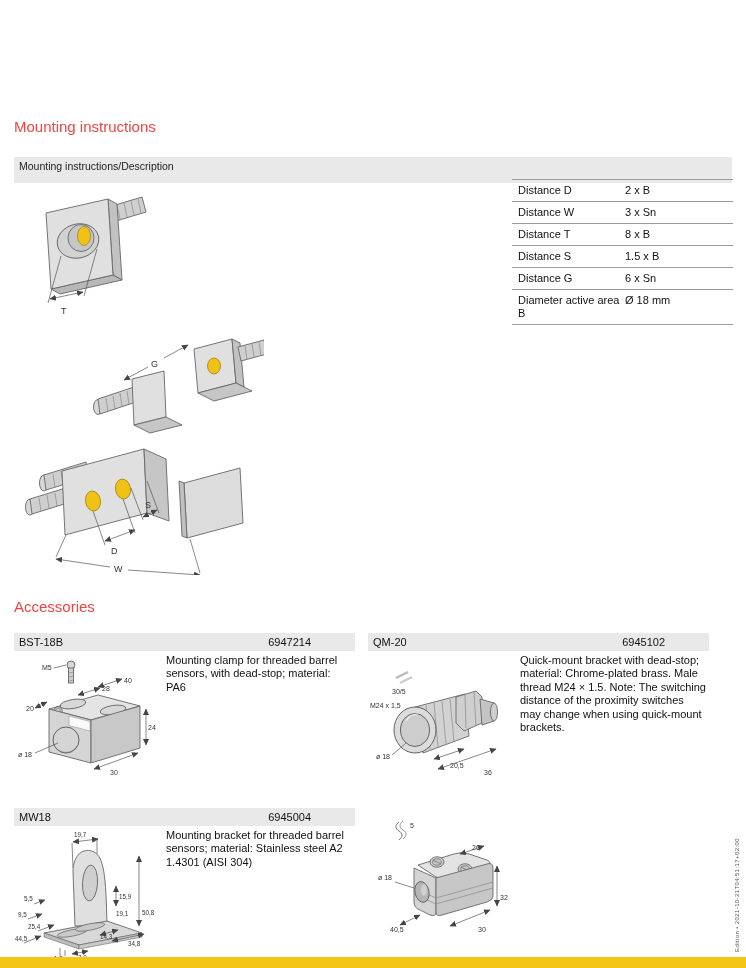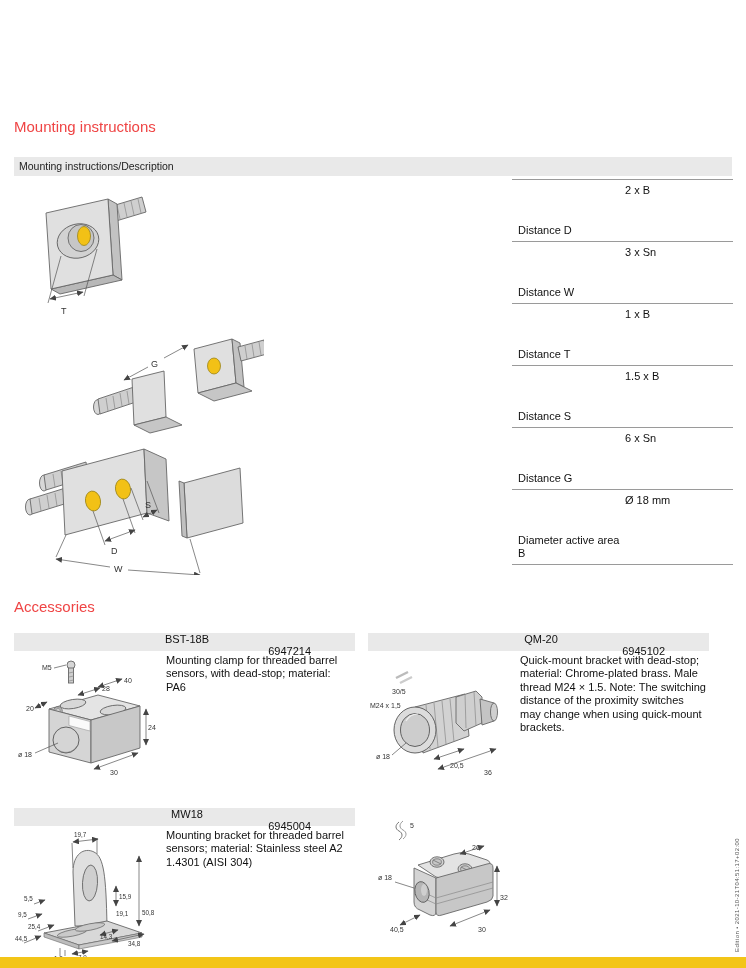--- a/index.html
+++ b/index.html
@@ -8,38 +8,38 @@
   
   .topbar{position:absolute;left:0;top:0;width:746px;height:65px;background:#f3c517;}
   .logo{position:absolute;right:14px;top:16px;font-size:30px;font-weight:900;color:#161615;
         letter-spacing:2px;transform:scaleX(1.18);transform-origin:100% 50%;line-height:32px;}
   .footbar{position:absolute;left:0;bottom:0;width:746px;height:11px;background:#f3c517;}
   
   .h1{position:absolute;left:14px;font-size:15px;color:#ef4444;}
   .h1.mounting{top:118px;}
   .h1.accessories{top:598px;}
   
-  .secbar{position:absolute;left:14px;top:157px;width:718px;height:19px;background:#e9e9e9;
+  .secbar{position:absolute;left:14px;top:157px;width:718px;height:26px;background:#e9e9e9;
           font-size:10.5px;line-height:19px;padding-left:5px;box-sizing:border-box;color:#222;}
   
   .spec-table{position:absolute;left:512px;top:179px;width:221px;font-size:11px;color:#111;}
   .spec-row{display:flex;border-top:1px solid #9a9a9a;padding:4px 0 4px 6px;line-height:13px;box-sizing:border-box;}
   .spec-row.last{border-bottom:1px solid #9a9a9a;}
-  .spec-label{width:107px;flex:none;margin-top:40px;}
+  .spec-label{width:107px;flex:none;}
   .spec-value{flex:1;}
   
   .mfig{position:absolute;left:14px;top:183px;}
   
   .card{position:absolute;width:341px;}
   .card-a{left:14px;top:633px;}
   .card-b{left:368px;top:633px;}
   .card-c{left:14px;top:808px;}
   .card-d{left:368px;top:808px;}
   .card-head{height:18px;background:#e9e9e9;display:flex;align-items:center;
-             font-size:11px;color:#111;padding-left:5px;flex-direction:column;}
+             font-size:11px;color:#111;padding-left:5px;}
   .card-ident{margin-left:auto;padding-right:44px;}
   .card-body{display:flex;align-items:flex-start;}
   .card-fig{width:152px;flex:none;}
   .card-desc{flex:1;font-size:11px;line-height:13.4px;color:#111;padding-top:3px;padding-right:2px;}
   
   .edition{position:absolute;left:734px;top:952px;width:300px;transform:rotate(-90deg);
            transform-origin:0 0;font-size:6px;color:#555;letter-spacing:.4px;white-space:nowrap;}
   
   svg text{font-family:"Liberation Sans",sans-serif;font-size:7px;fill:#333;}
   svg text.bl{font-size:9px;}
@@ -147,21 +147,21 @@
     <div class="spec-row">
       <div class="spec-label">Distance D</div>
       <div class="spec-value">2 x B</div>
     </div>
     <div class="spec-row">
       <div class="spec-label">Distance W</div>
       <div class="spec-value">3 x Sn</div>
     </div>
     <div class="spec-row">
       <div class="spec-label">Distance T</div>
-      <div class="spec-value">1 x B</div>
+      <div class="spec-value">8 x B</div>
     </div>
     <div class="spec-row">
       <div class="spec-label">Distance S</div>
       <div class="spec-value">1.5 x B</div>
     </div>
     <div class="spec-row">
       <div class="spec-label">Distance G</div>
       <div class="spec-value">6 x Sn</div>
     </div>
     <div class="spec-row last">

